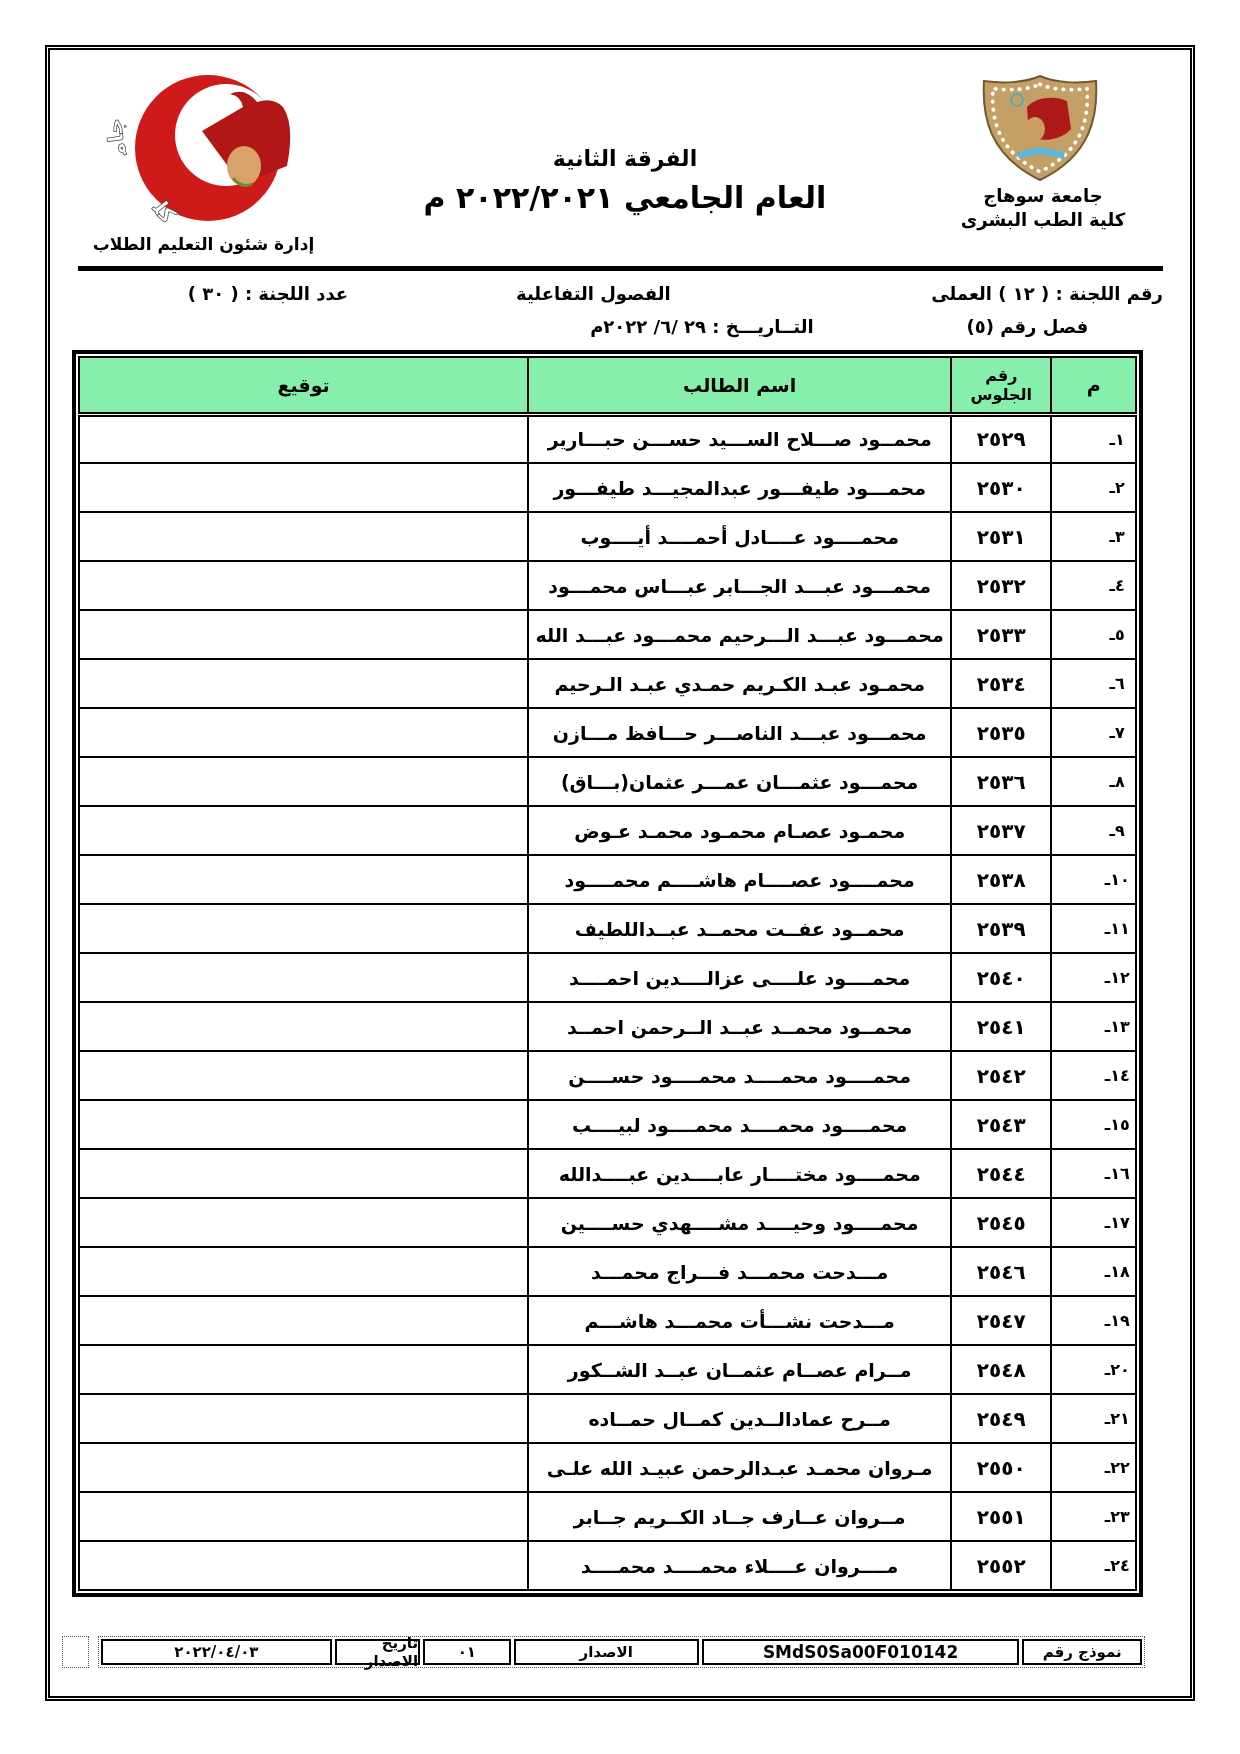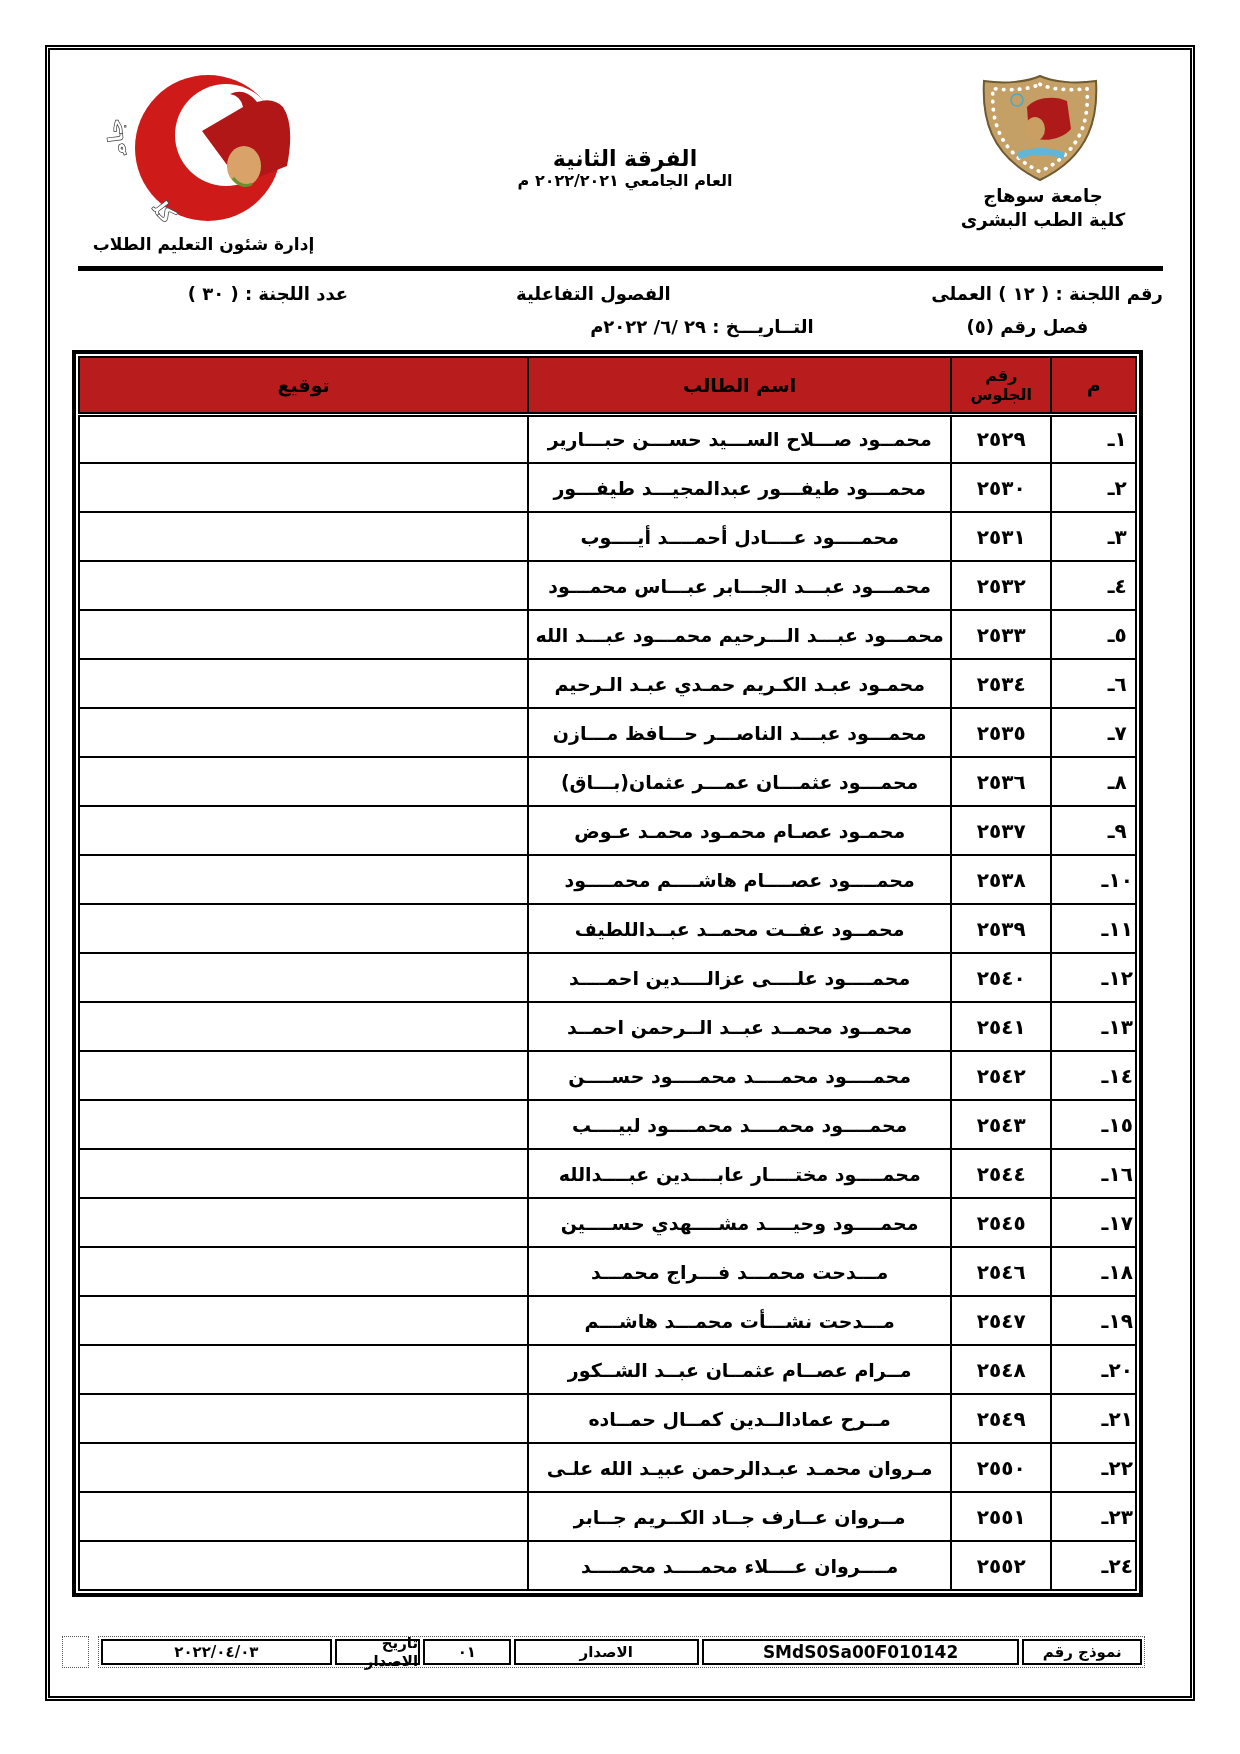--- a/index.html
+++ b/index.html
@@ -9,46 +9,46 @@
     font-family:"DejaVu Sans", sans-serif; color:#000; overflow:hidden; direction:rtl;
   }
   .frame { position:absolute; left:45px; top:45px; width:1150px; height:1656px; border:5px double #000; }
 
   
   .crescent-logo { position:absolute; left:55px; top:10px; width:222px; height:170px; }
   .dept-text { position:absolute; left:16px; top:184px; width:275px; text-align:center;
                font-weight:bold; font-size:17px; }
   .center-title { position:absolute; left:330px; top:96px; width:490px; text-align:center; }
   .title1 { font-size:22px; font-weight:bold; }
-  .title2 { font-size:16px; font-weight:bold; }
+  .title2 { font-size:30px; font-weight:bold; margin-top:9px; }
   .shield-logo { position:absolute; left:925px; top:22px; width:130px; height:112px; }
   .org-text { position:absolute; left:878px; top:134px; width:230px; text-align:center;
               font-weight:bold; font-size:18px; line-height:1.35; }
 
   .sep { position:absolute; left:28px; top:216px; width:1085px; height:5px; background:#000; }
 
   
   .info { position:absolute; left:28px; top:227px; width:1085px; font-weight:bold; font-size:18px; }
   .info-row { display:flex; align-items:center; height:33px; }
   .i-a { width:40%; text-align:right; }
   .i-b { width:25%; text-align:center; }
   .i-c { width:35%; text-align:center; }
 
   
   .table-wrap { position:absolute; left:22px; top:300px; width:1071px;
                 border:4px solid #000; padding:2px; background:#fff; }
   table { width:100%; border-collapse:collapse; table-layout:fixed; }
   th, td { border:2px solid #000; }
-  thead th { background:#b91c1c; border-bottom:5px double #000; height:57px;
+  thead th { background:#86efac; border-bottom:5px double #000; height:57px;
              font-size:19px; font-weight:bold; text-align:center; }
   .seat-hdr { font-size:16px; line-height:1.2; font-weight:bold; }
   tbody td { height:49px; font-weight:bold; text-align:center; background:#fff; }
   td.cell-name { font-size:19px; }
   td.cell-seat { font-size:20px; letter-spacing:3px; }
-  td.cell-no   { font-size:20px;padding-left:47px; }
+  td.cell-no   { font-size:16px;padding-left:47px; }
   col.c-no   { width:8%; }
   col.c-seat { width:9.5%; }
   col.c-name { width:40%; }
   col.c-sig  { width:42.5%; }
 
   
   .footer-bar { position:absolute; left:48px; top:1586px; width:1047px; height:32px;
                 border:1px dotted #555; padding:2px; display:flex; gap:3px; }
   .f-cell { border:2px solid #000; display:flex; align-items:center; justify-content:center;
             font-weight:bold; font-size:15px; background:#fff; }

